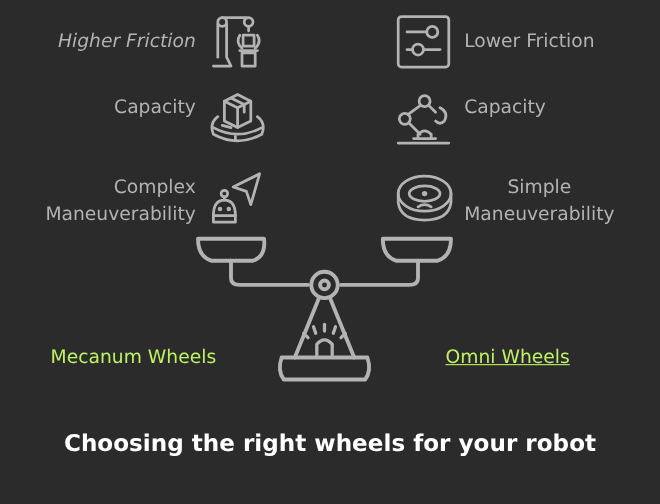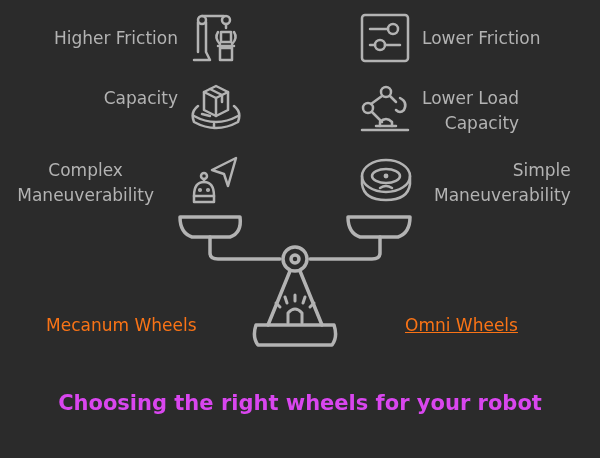--- a/index.html
+++ b/index.html
@@ -12,67 +12,66 @@
     color: #b3b3b3;
   }
   .label {
     position: absolute;
     font-size: 17px;
     line-height: 25px;
     color: #b3b3b3;
     white-space: nowrap;
   }
   .left { text-align: right; }
-  .right { text-align: right; }
+  .right { text-align: center; }
   .icon { position: absolute; }
   .icon svg { display: block; }
   .wheel-label {
     position: absolute;
     font-size: 17px;
-    color: #f97316;
+    color: #bef264;
     white-space: nowrap;
   }
   .caption {
     position: absolute;
     left: 0; width: 600px;
     top: 388px;
     text-align: center;
     font-size: 21px;
     font-weight: bold;
     line-height: 30px;
-    color: #d946ef;
+    color: #ffffff;
   }
   .scale { position: absolute; left: 170px; top: 205px; }
 </style>
 </head>
 <body>
 
-<div class="label left" style="right:422px; top:26px;">
+<div class="label left" style="right:422px; top:26px;font-style:italic;">
   <span>Higher Friction</span>
 </div>
 
 <div class="label left" style="right:422px; top:86px;">
   <div>Capacity</div>
 </div>
 
-<div class="label left" style="right:446px; top:158px;text-align:center;">
+<div class="label left" style="right:422px; top:158px;">
   <div>Complex</div>
   <div>Maneuverability</div>
 </div>
 
 <div class="label right" style="left:422px; top:26px;">
   <span>Lower Friction</span>
 </div>
 
 <div class="label right" style="left:422px; top:86px;">
-  <div>Lower Load</div>
   <div>Capacity</div>
 </div>
 
-<div class="label right" style="left:422px; top:158px;margin-left:12px;">
+<div class="label right" style="left:422px; top:158px;">
   <div>Simple</div>
   <div>Maneuverability</div>
 </div>
 
 <div class="icon" style="left:190px; top:12px;">
   <svg width="52" height="52" viewBox="0 0 52 52" fill="none" stroke="#b3b3b3" stroke-width="2.5" stroke-linecap="round" stroke-linejoin="round">
     <path d="M4 48 L20 48 L16 40 L16 10"></path>
     <path d="M8 40 L8 10"></path>
     <circle cx="12" cy="8" r="4"></circle>
     <path d="M12 4 L34 4"></path>

